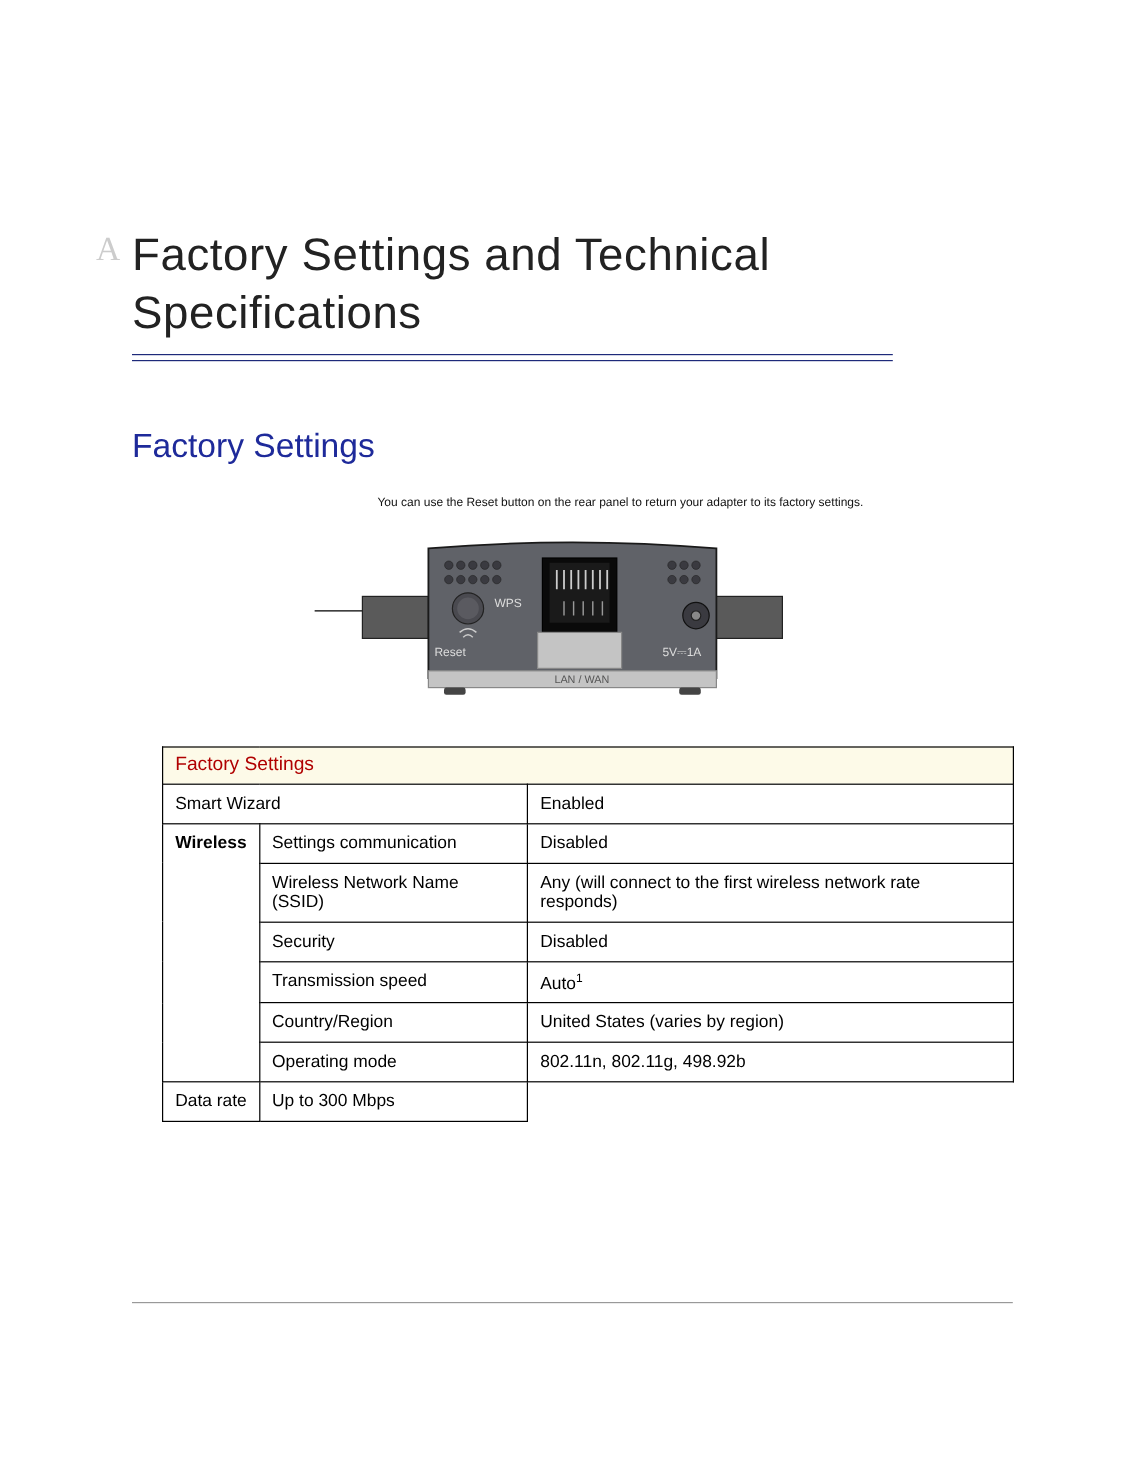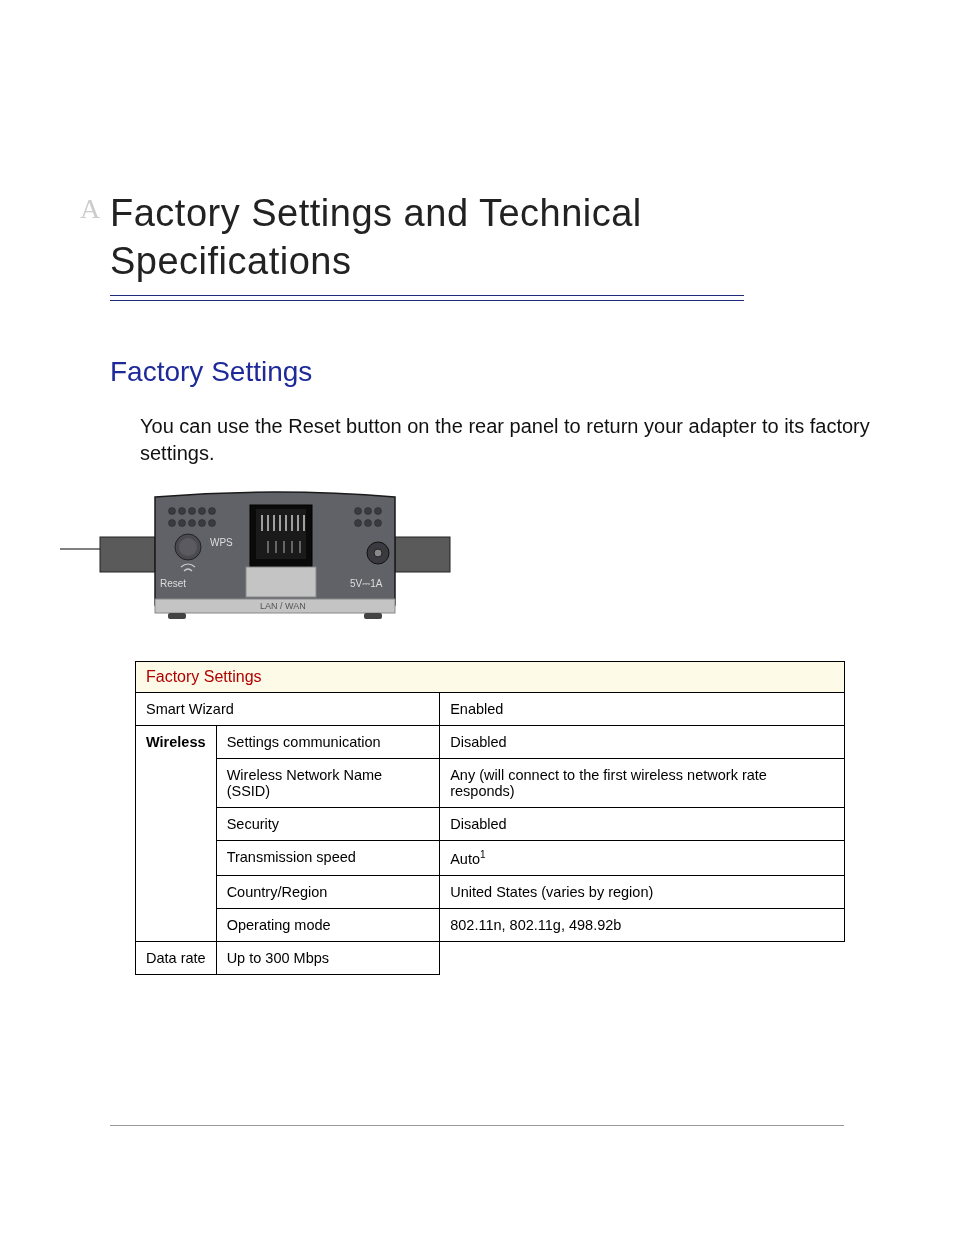--- a/index.html
+++ b/index.html
@@ -37,26 +37,28 @@
     margin: 8px 150px 40px 50px;
   }
   h2.subheading {
     font-family: "Century Gothic", "Futura", sans-serif;
     font-weight: 400;
     color: #1e2a9a;
     font-size: 28px;
     margin: 55px 0 25px 50px;
   }
   p.body {
-    font-size: 20px;
+    font-size: 10px;
     margin: 12px 0 18px 80px;
     line-height: 1.35;
     color: #111;
+    text-align: center;
   }
   .device-figure {
+    text-align: center;
     margin: 20px 0 30px 0;
   }
   table.settings {
     border-collapse: collapse;
     margin: 30px 0 0 75px;
     width: 710px;
     font-size: 14.5px;
   }
   table.settings th.header {
     background: #fdfae8;

